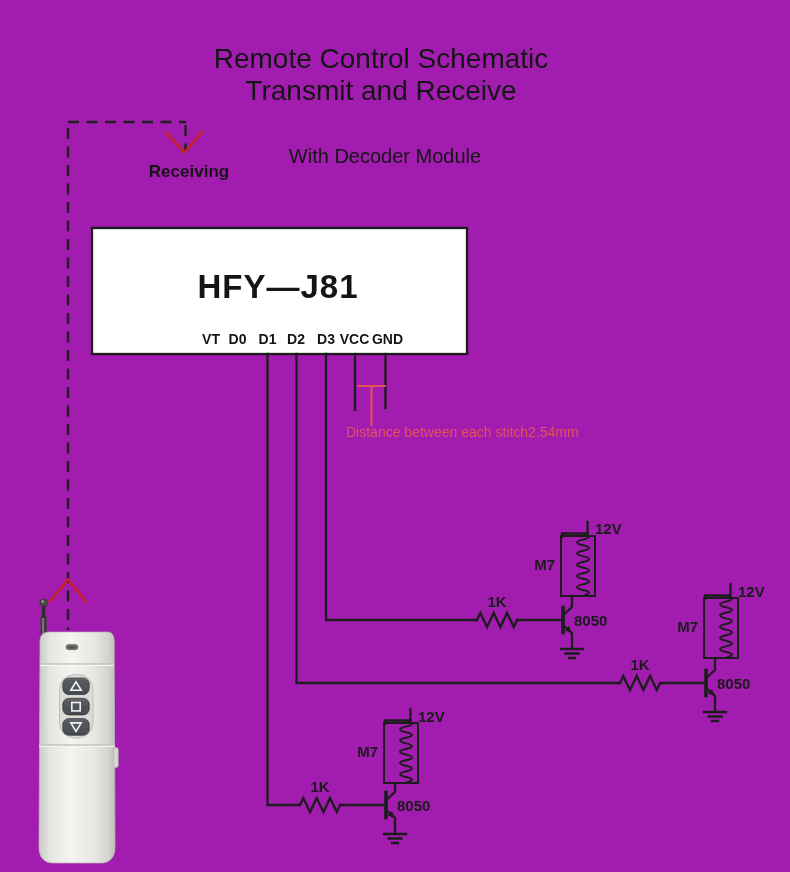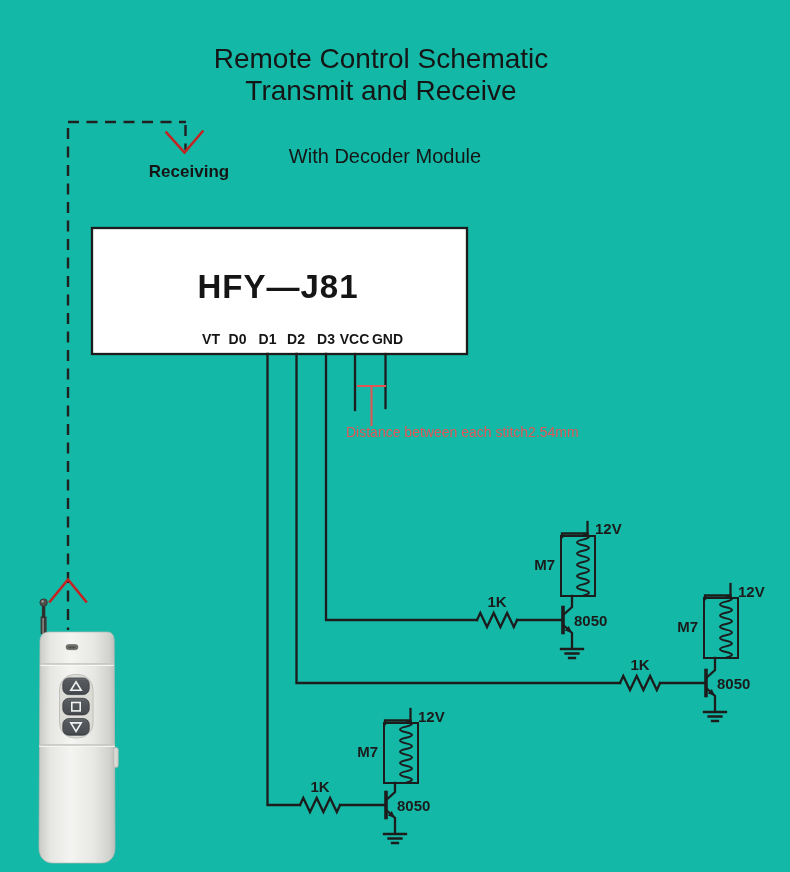--- a/index.html
+++ b/index.html
@@ -1,16 +1,16 @@
 <!DOCTYPE html>
 <html><head>
 <meta charset="utf-8">
 <style>
   html,body{margin:0;padding:0;background:#ffffff;}
-  .page{position:relative;width:790px;height:872px;background:#14b8a6;overflow:hidden;}
+  .page{position:relative;width:790px;height:872px;background:#a21caf;overflow:hidden;}
   svg{display:block;}
   .w    {stroke:#1c1c1c;stroke-width:2.3;fill:none;stroke-linecap:square;}
   .wbar {stroke:#1c1c1c;stroke-width:3.6;fill:none;stroke-linecap:square;}
   .dash {stroke:#202020;stroke-width:2.4;fill:none;stroke-dasharray:11 7.5;}
   .redl {stroke:#c32323;stroke-width:2.6;fill:none;stroke-linecap:square;}
   .meas {stroke:#e25555;stroke-width:2;fill:none;}
   .box  {fill:#ffffff;stroke:#1c1c1c;stroke-width:2.3;}
   .coilrect{fill:none;stroke:#1c1c1c;stroke-width:2;}
   .spring{fill:none;stroke:#1c1c1c;stroke-width:2;}
   .arrowfill{fill:#1c1c1c;stroke:none;}

